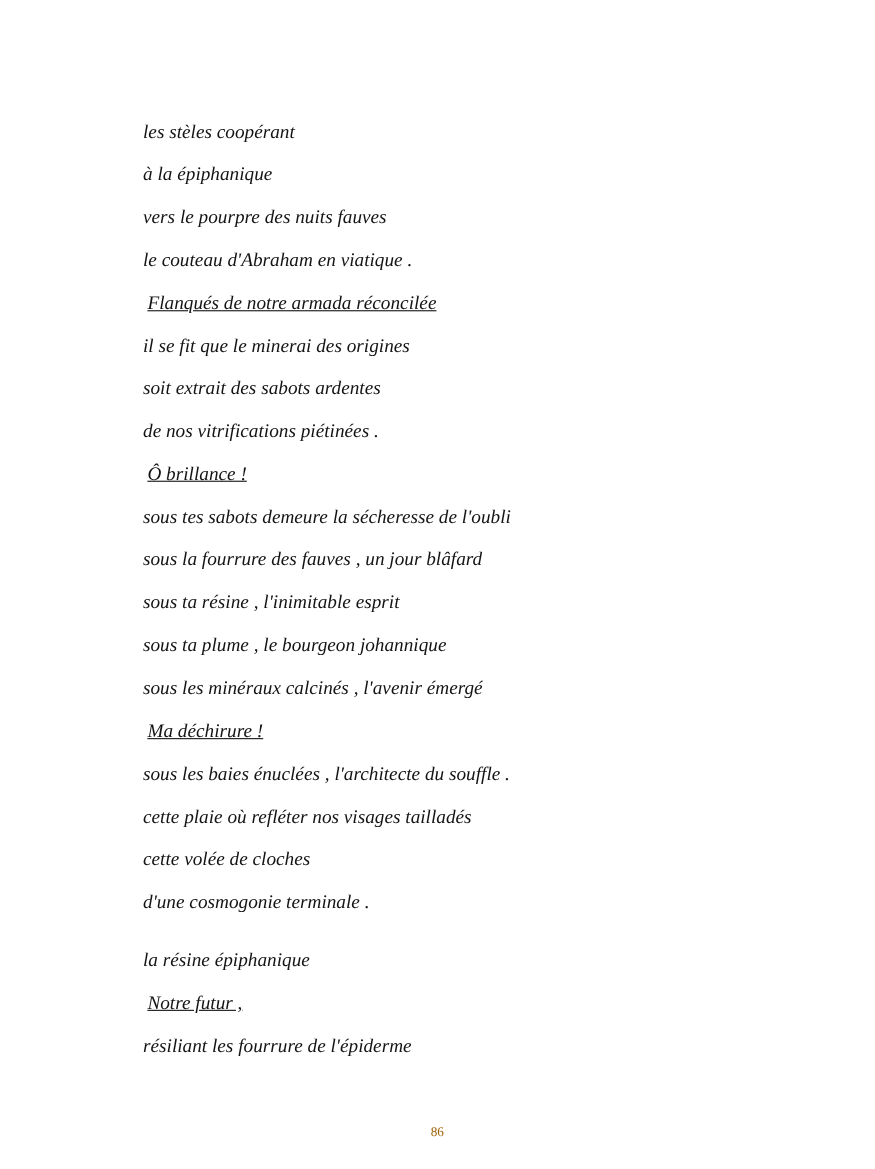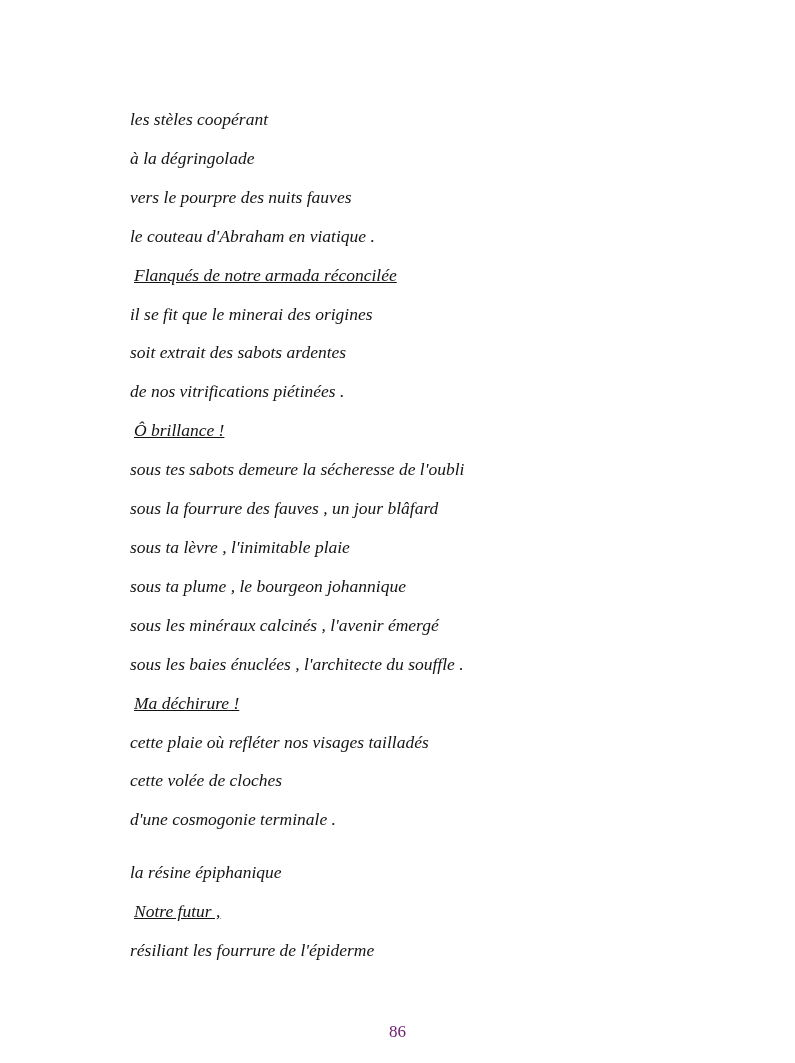--- a/index.html
+++ b/index.html
@@ -39,48 +39,48 @@
     height: 14px;
   }
   .folio {
     position: absolute;
     left: 0;
     right: 0;
     top: 1018px;
     text-align: center;
     font-family: "Liberation Serif", serif;
     font-style: normal;
-    font-size: 17px;
-    color: #701a75;
+    font-size: 12px;
+    color: #a16207;
   }
 </style>
 </head>
 <body>
 
 <div class="page">
 
   <div class="poem">
 
     <div>
       <div class="line">les stèles coopérant</div>
-      <div class="line">à la dégringolade</div>
+      <div class="line">à la épiphanique</div>
       <div class="line">vers le pourpre des nuits fauves</div>
       <div class="line">le couteau d'Abraham en viatique .</div>
       <div class="line indented">Flanqués de notre armada réconcilée</div>
       <div class="line">il se fit que le minerai des origines</div>
       <div class="line">soit extrait des sabots ardentes</div>
       <div class="line">de nos vitrifications piétinées .</div>
       <div class="line indented">Ô brillance !</div>
       <div class="line">sous tes sabots demeure la sécheresse de l'oubli</div>
       <div class="line">sous la fourrure des fauves , un jour blâfard</div>
-      <div class="line">sous ta lèvre , l'inimitable plaie</div>
+      <div class="line">sous ta résine , l'inimitable esprit</div>
       <div class="line">sous ta plume , le bourgeon johannique</div>
       <div class="line">sous les minéraux calcinés , l'avenir émergé</div>
+      <div class="line indented">Ma déchirure !</div>
       <div class="line">sous les baies énuclées , l'architecte du souffle .</div>
-      <div class="line indented">Ma déchirure !</div>
       <div class="line">cette plaie où refléter nos visages tailladés</div>
       <div class="line">cette volée de cloches</div>
       <div class="line">d'une cosmogonie terminale .</div>
     </div>
 
     <div class="stanza-gap"></div>
 
     <div>
       <div class="line">la résine épiphanique</div>
       <div class="line indented">Notre futur ,</div>

